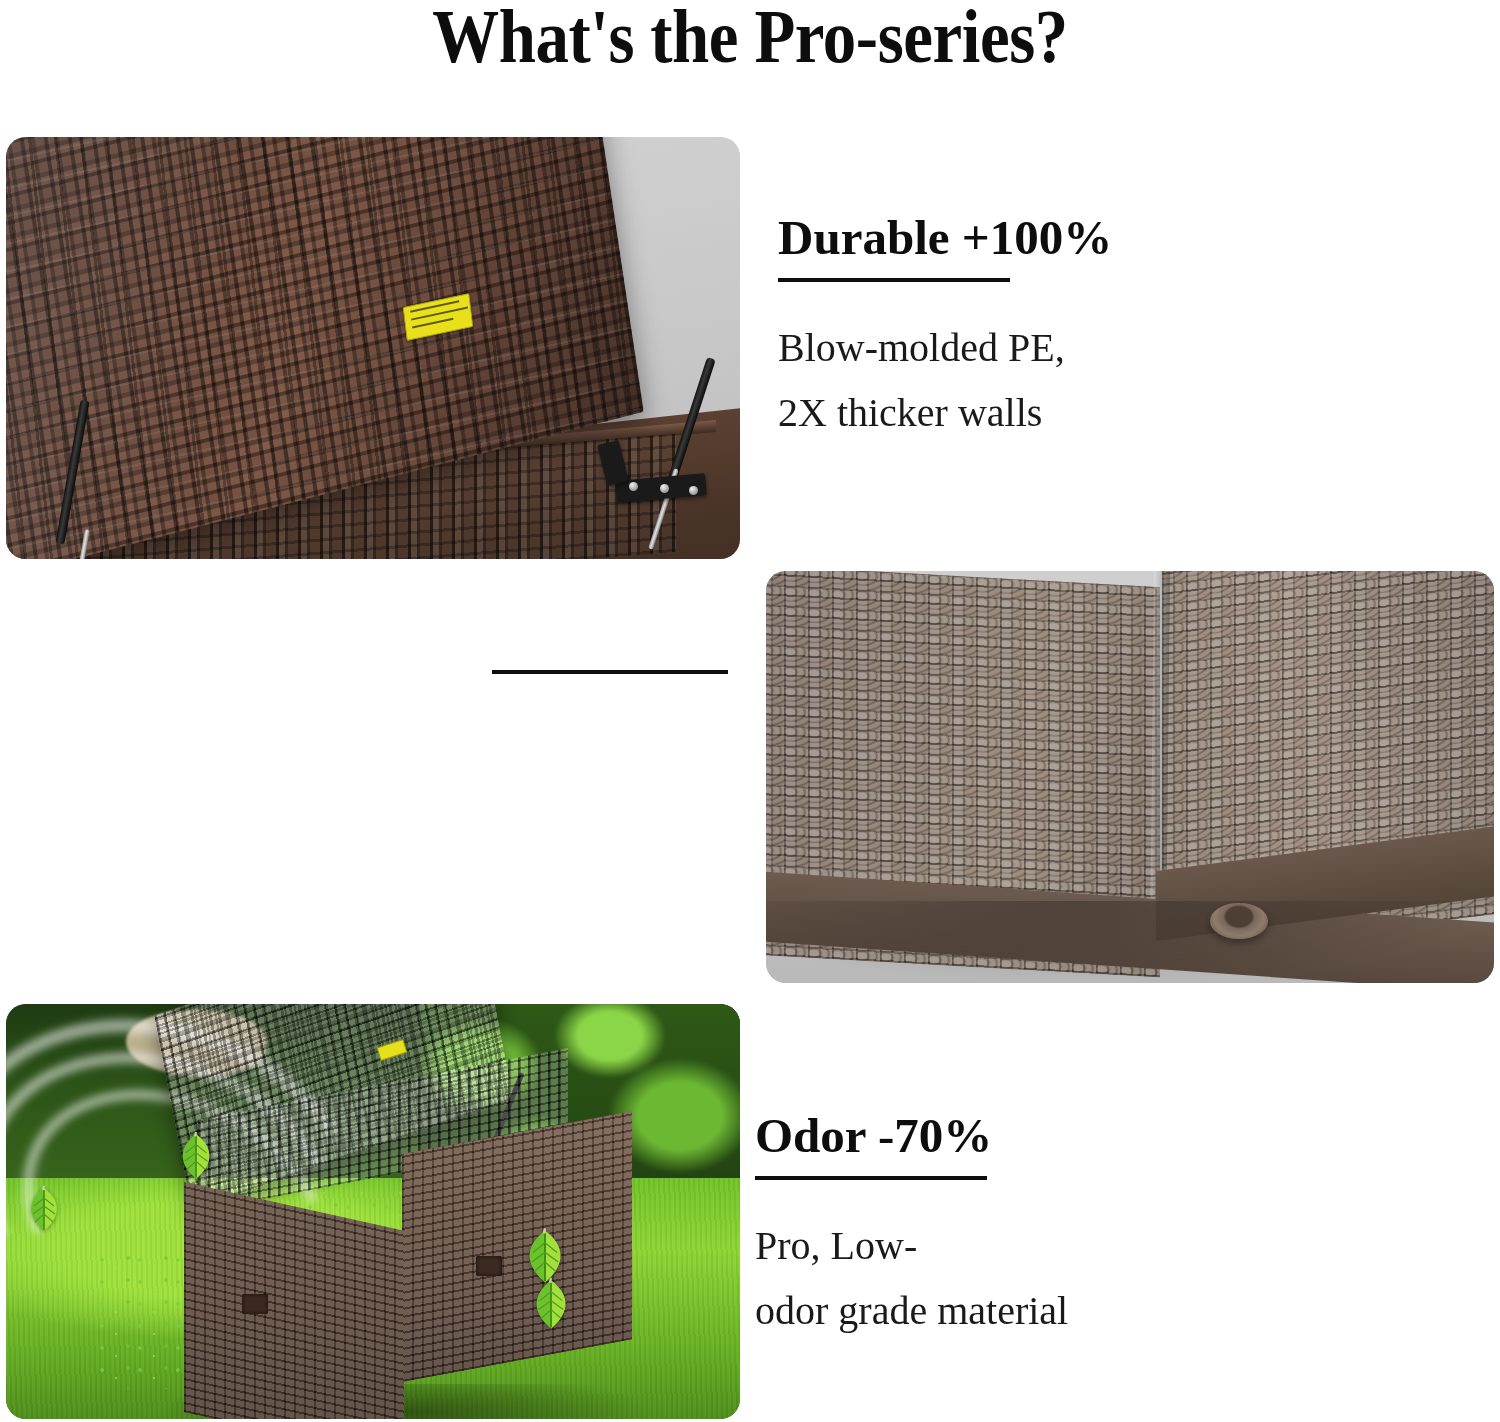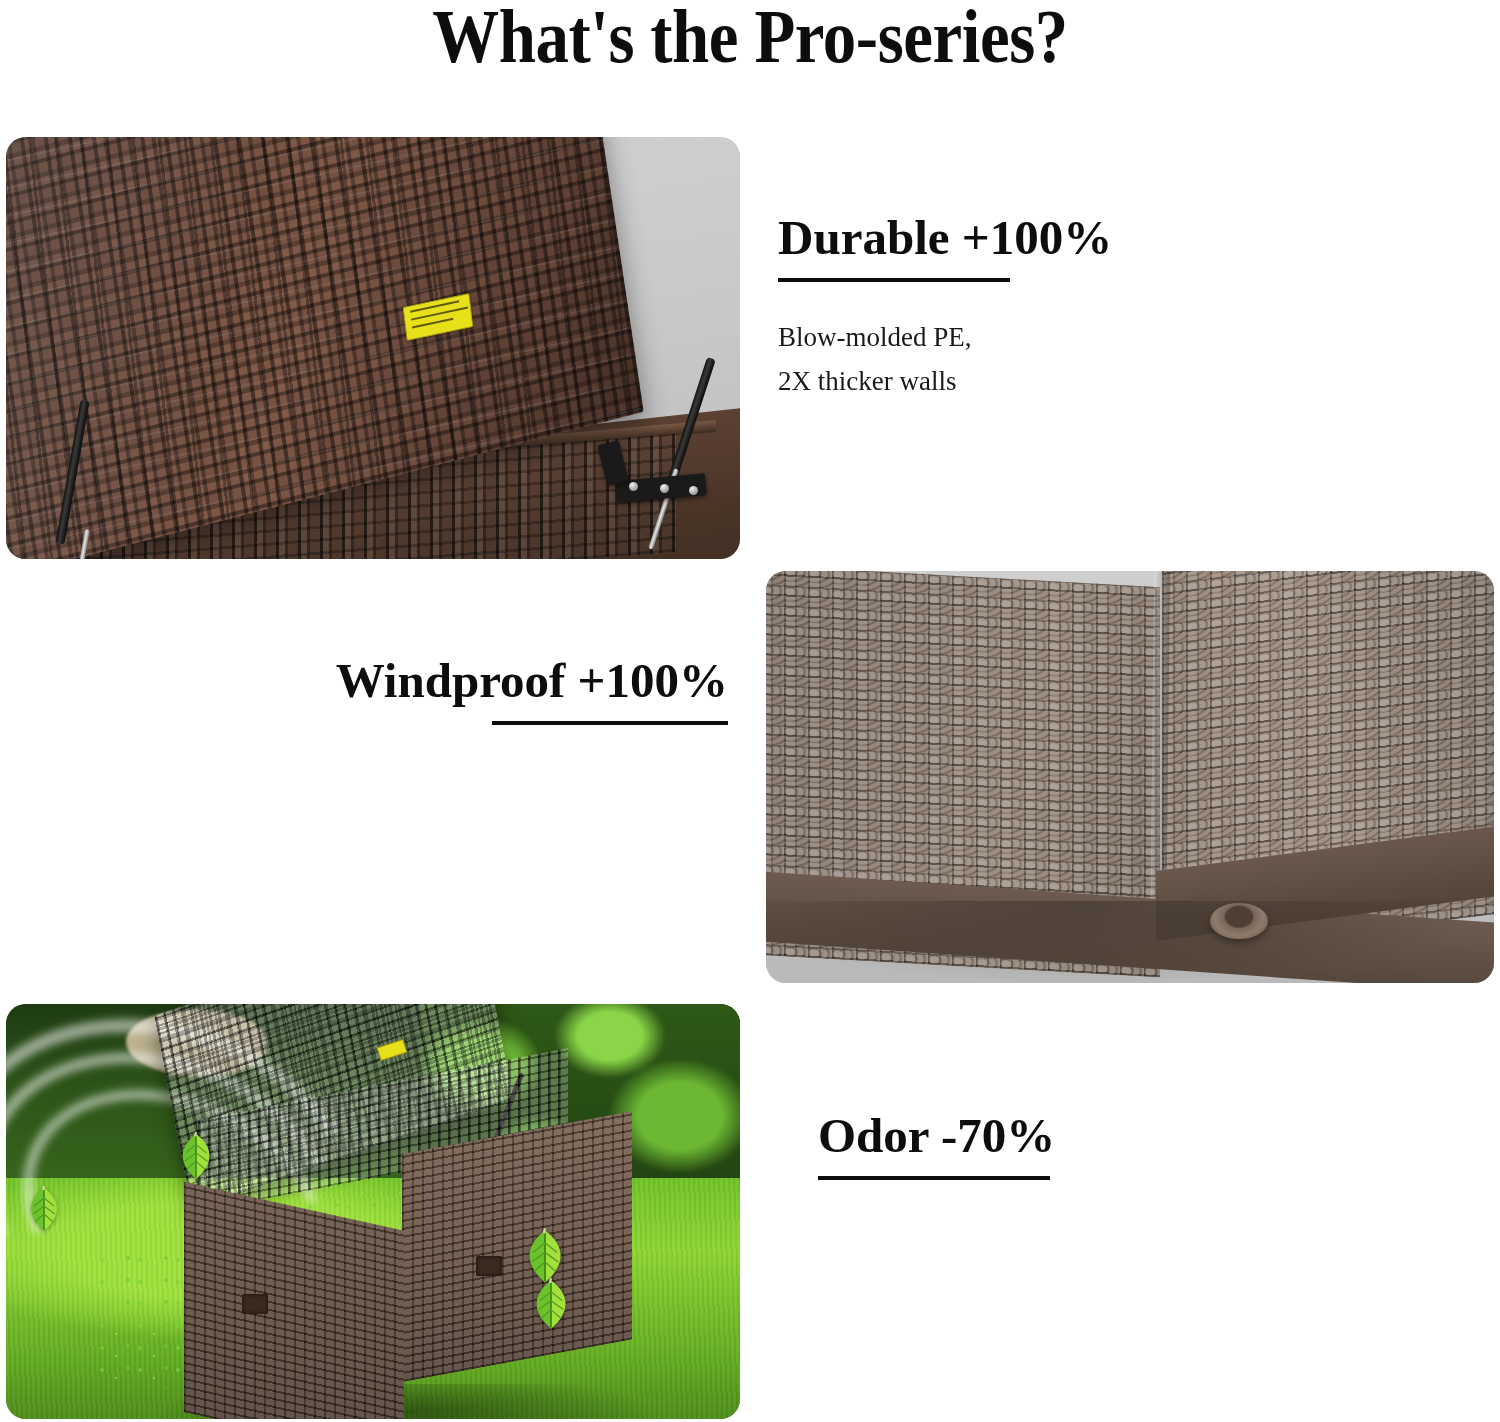--- a/index.html
+++ b/index.html
@@ -314,34 +314,34 @@
     font-size: 49px;
     line-height: 1.04;
     white-space: nowrap;
     color:#0d0d0d;
   }
   .trule {
     height: 4px; background:#0d0d0d; margin-top: 14px;
   }
   .tbody {
     font-family: "Liberation Serif", "DejaVu Serif", serif;
-    font-size: 27px;
+    font-size: 40px;
     line-height: 1.62;
     color:#1a1a1a;
     margin-top: 34px;
     white-space: pre-line;
   }
 
   #block-durable  { left:778px; top:205px; width:600px; text-align:left; }
   #block-durable .trule { width:232px; }
 
   #block-windproof{ left:160px; top:648px; width:568px; text-align:right; }
   #block-windproof .trule { width:236px; margin-left:auto; }
 
-  #block-odor     { left:818px; top:1103px; width:600px; text-align:left; }
+  #block-odor     { left:755px; top:1103px; width:600px; text-align:left; }
   #block-odor .trule { width:232px; }
 </style>
 </head>
 <body>
 
 <div class="page">
 
   <h1 class="title">What's the Pro-series?</h1>
 
   <div class="photo" id="photo-open-lid">
@@ -449,22 +449,23 @@
   </div>
 
   <div class="tblock" id="block-durable">
     <div class="thead">Durable +100%</div>
     <div class="trule"></div>
     <div class="tbody">Blow-molded PE,
 2X thicker walls</div>
   </div>
 
   <div class="tblock" id="block-windproof">
-    <div class="thead">Windproof +100%</div>
     <div class="trule"></div>
   </div>
 
   <div class="tblock" id="block-odor">
     <div class="thead">Odor -70%</div>
     <div class="trule"></div>
+    <div class="tbody">Pro, Low-
+odor grade material</div>
   </div>
 
 </div>
 
 </body></html>

